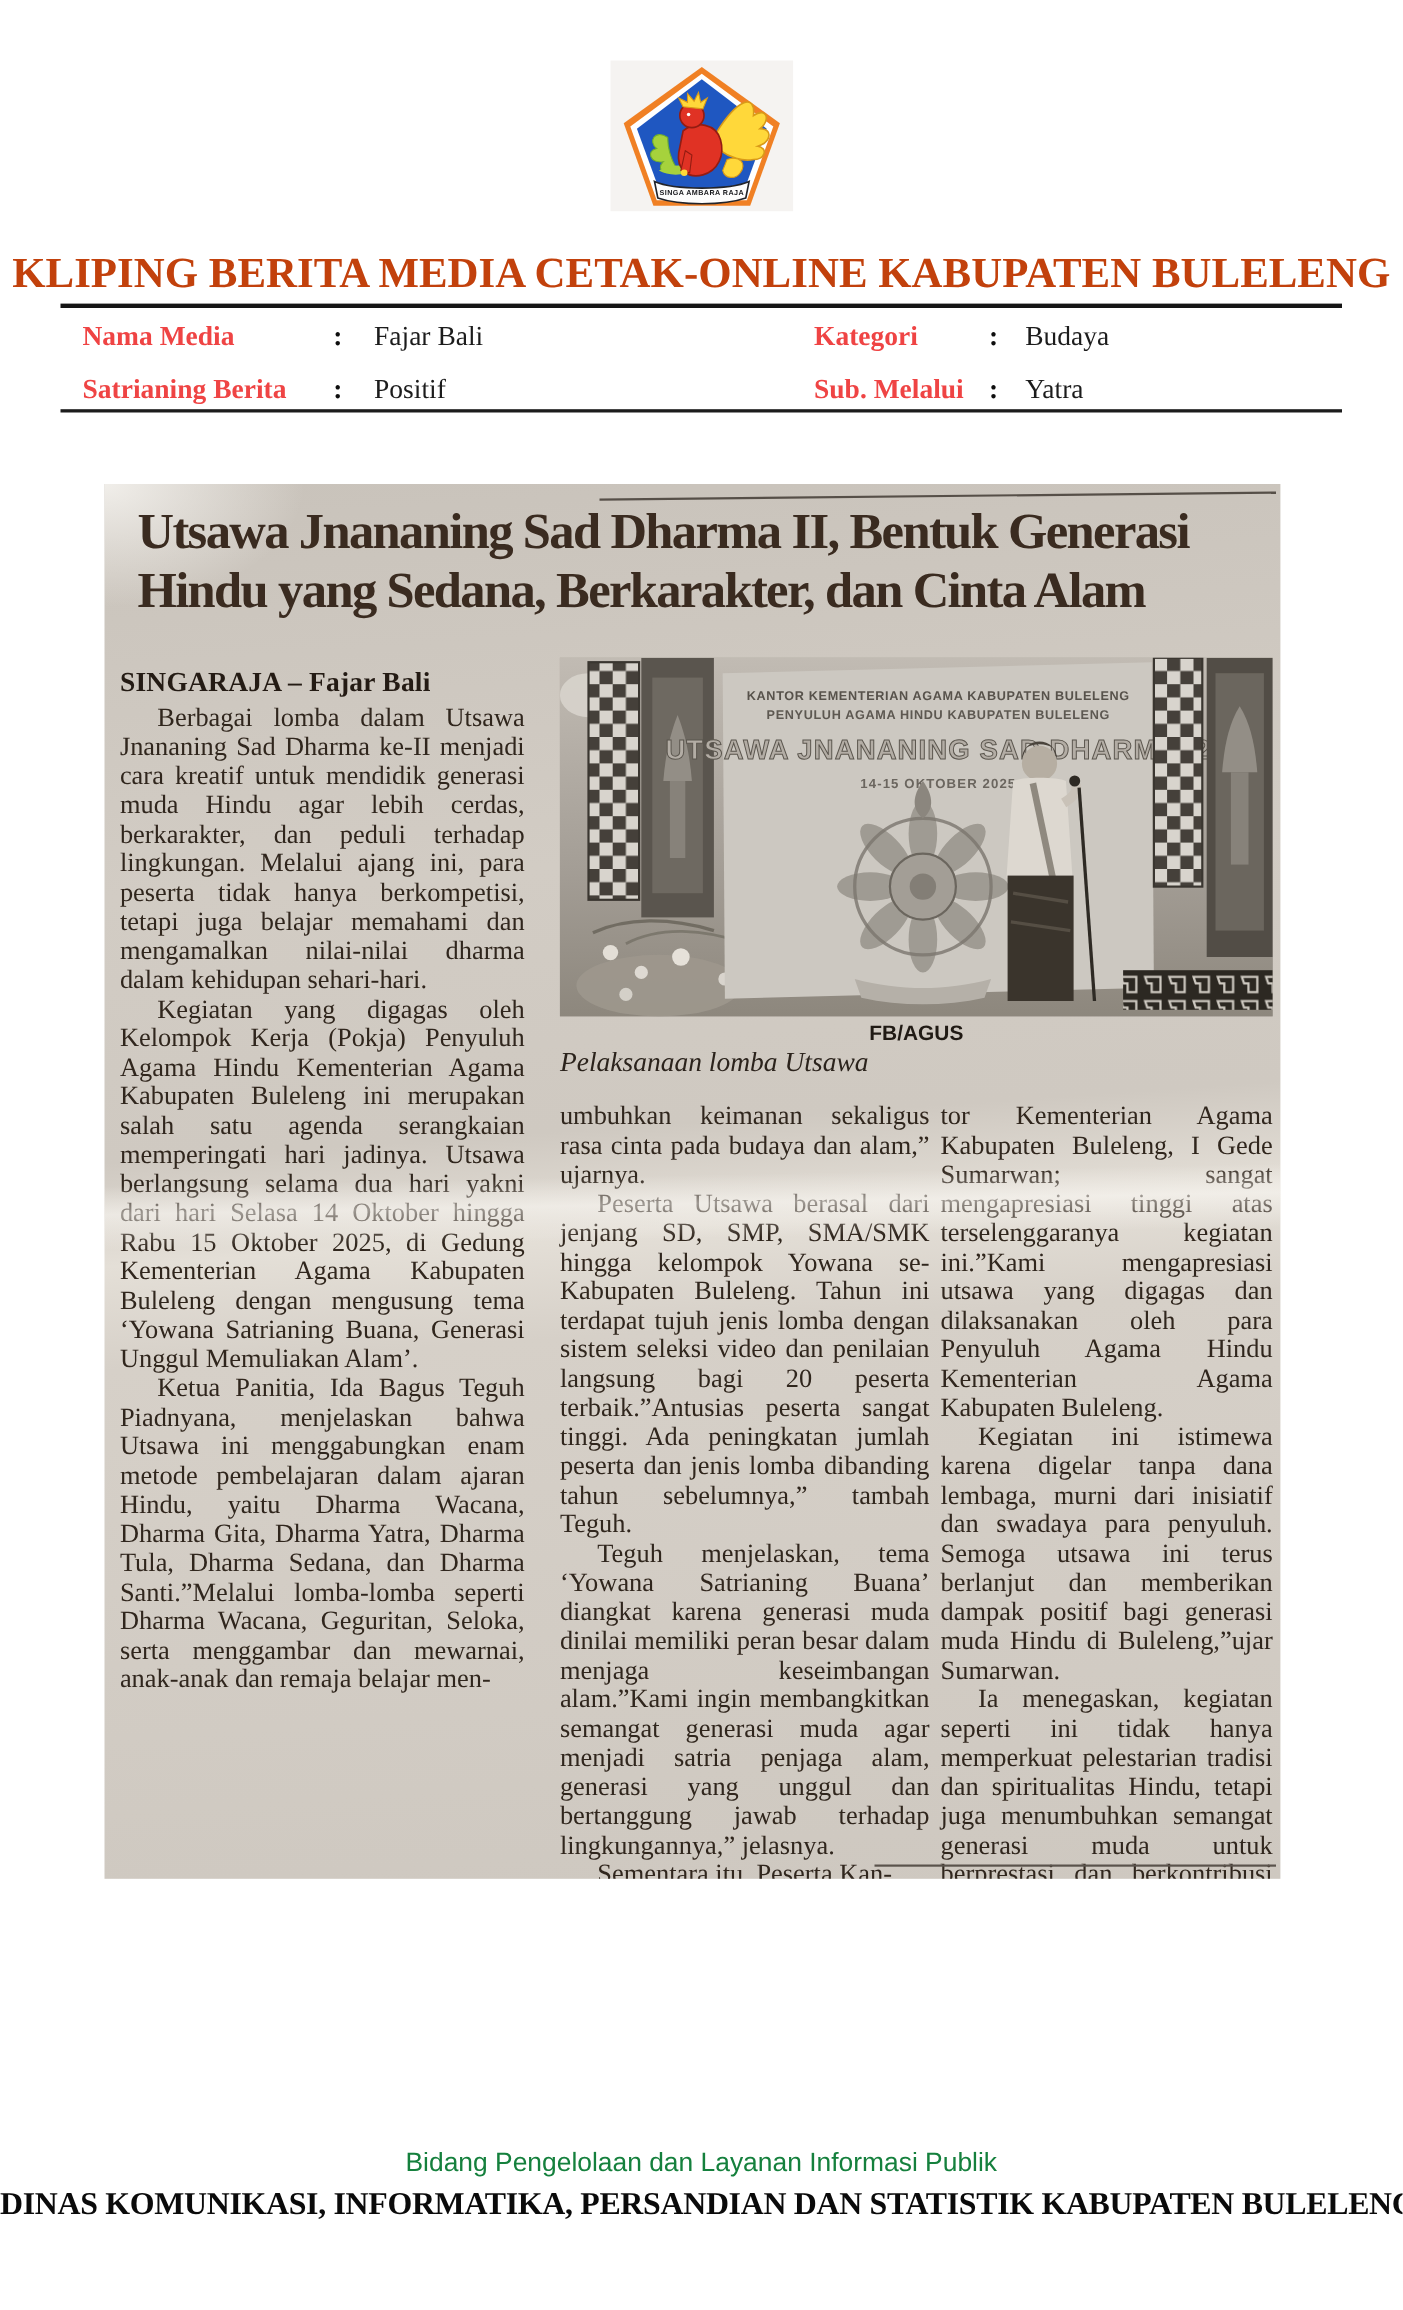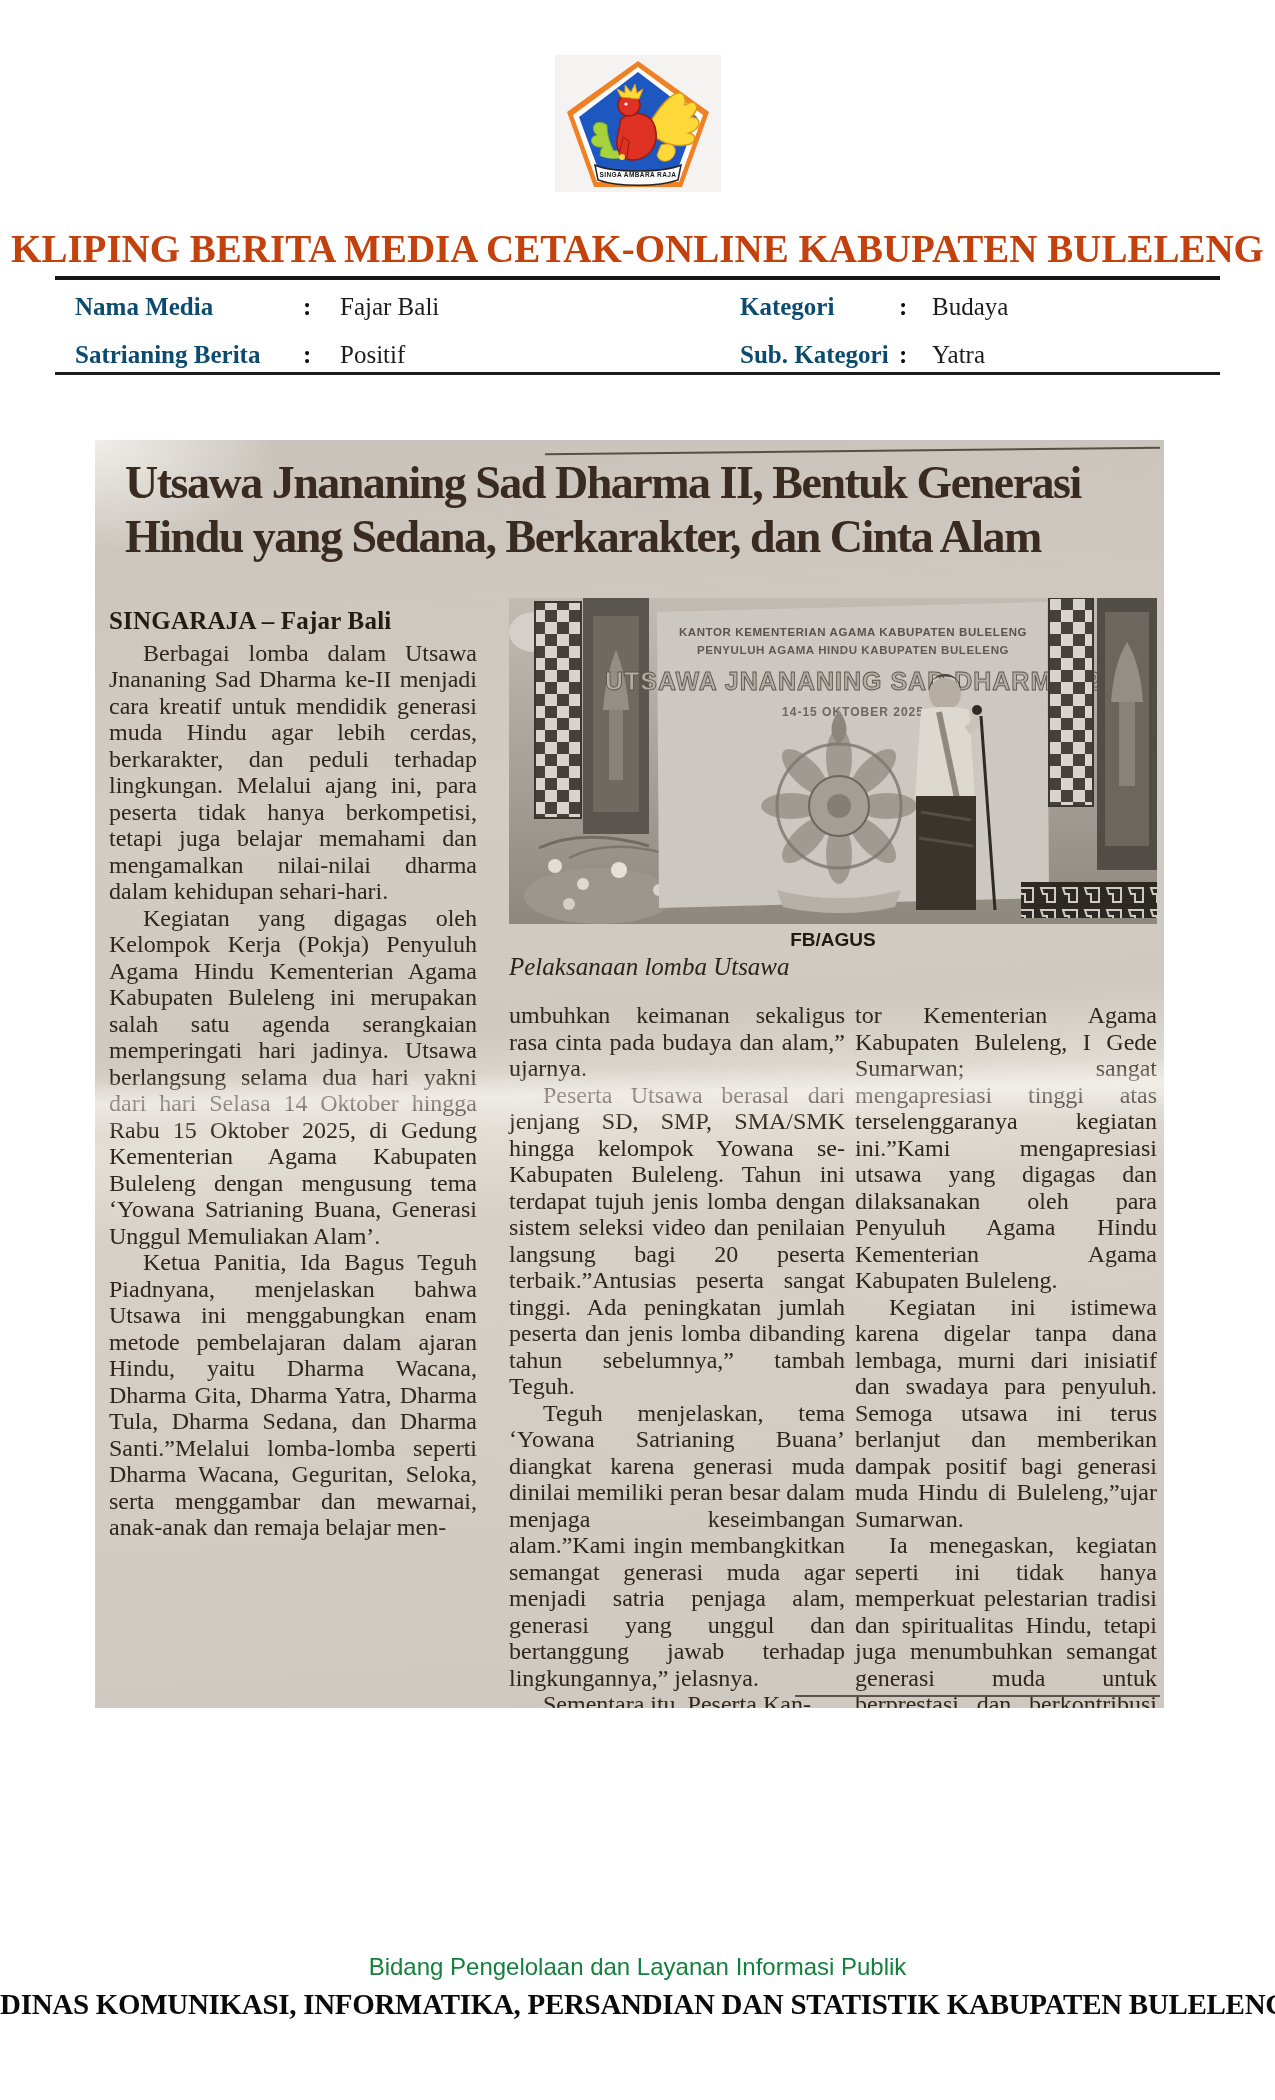--- a/index.html
+++ b/index.html
@@ -9,21 +9,21 @@
 
   
   #logo-box { left:555px; top:55px; width:166px; height:137px; background:#f5f3f1;
               display:flex; align-items:center; justify-content:center; }
   #page-title { left:0; top:226px; width:1275px; text-align:center; font-weight:bold;
                 font-size:39px; color:#c2410c; white-space:nowrap; }
   .rule { background:#151515; }
   #rule-top { left:55px; top:276px; width:1165px; height:4px; }
   #rule-bottom { left:55px; top:372px; width:1165px; height:3px; background:#1c1c1c; }
 
-  .meta-label { font-weight:bold; font-size:25px; color:#0c4a6e; white-space:nowrap; }
+  .meta-label { font-weight:bold; font-size:25px; color:#ef4444; white-space:nowrap; }
   .meta-colon { font-weight:bold; font-size:25px; color:#0e0e0e; }
   .meta-value { font-size:25px; color:#1c1c1c; white-space:nowrap; }
   .mrow1 { top:293px; } .mrow2 { top:341px; }
   .mcol-l1 { left:75px; } .mcol-l2 { left:303px; } .mcol-l3 { left:340px; }
   .mcol-r1 { left:740px; } .mcol-r2 { left:899px; } .mcol-r3 { left:932px; }
 
   
   #clipping { left:95px; top:440px; width:1069px; height:1268px; overflow:hidden;
               color:#32281f;
               background:
@@ -93,21 +93,21 @@
 <span class="abs meta-label mrow1 mcol-l1">Nama Media</span>
 <span class="abs meta-colon mrow1 mcol-l2">:</span>
 <span class="abs meta-value mrow1 mcol-l3">Fajar Bali</span>
 <span class="abs meta-label mrow1 mcol-r1">Kategori</span>
 <span class="abs meta-colon mrow1 mcol-r2">:</span>
 <span class="abs meta-value mrow1 mcol-r3">Budaya</span>
 
 <span class="abs meta-label mrow2 mcol-l1">Satrianing Berita</span>
 <span class="abs meta-colon mrow2 mcol-l2">:</span>
 <span class="abs meta-value mrow2 mcol-l3">Positif</span>
-<span class="abs meta-label mrow2 mcol-r1">Sub. Kategori</span>
+<span class="abs meta-label mrow2 mcol-r1">Sub. Melalui</span>
 <span class="abs meta-colon mrow2 mcol-r2">:</span>
 <span class="abs meta-value mrow2 mcol-r3">Yatra</span>
 
 <div class="abs rule" id="rule-bottom"></div>
 
 <div class="abs" id="clipping">
   <div class="abs" id="clip-top-rule"></div>
 
   <div class="abs hl" id="hl1">Utsawa Jnananing Sad Dharma II, Bentuk Generasi</div>
   <div class="abs hl" id="hl2">Hindu yang Sedana, Berkarakter, dan Cinta Alam</div>

